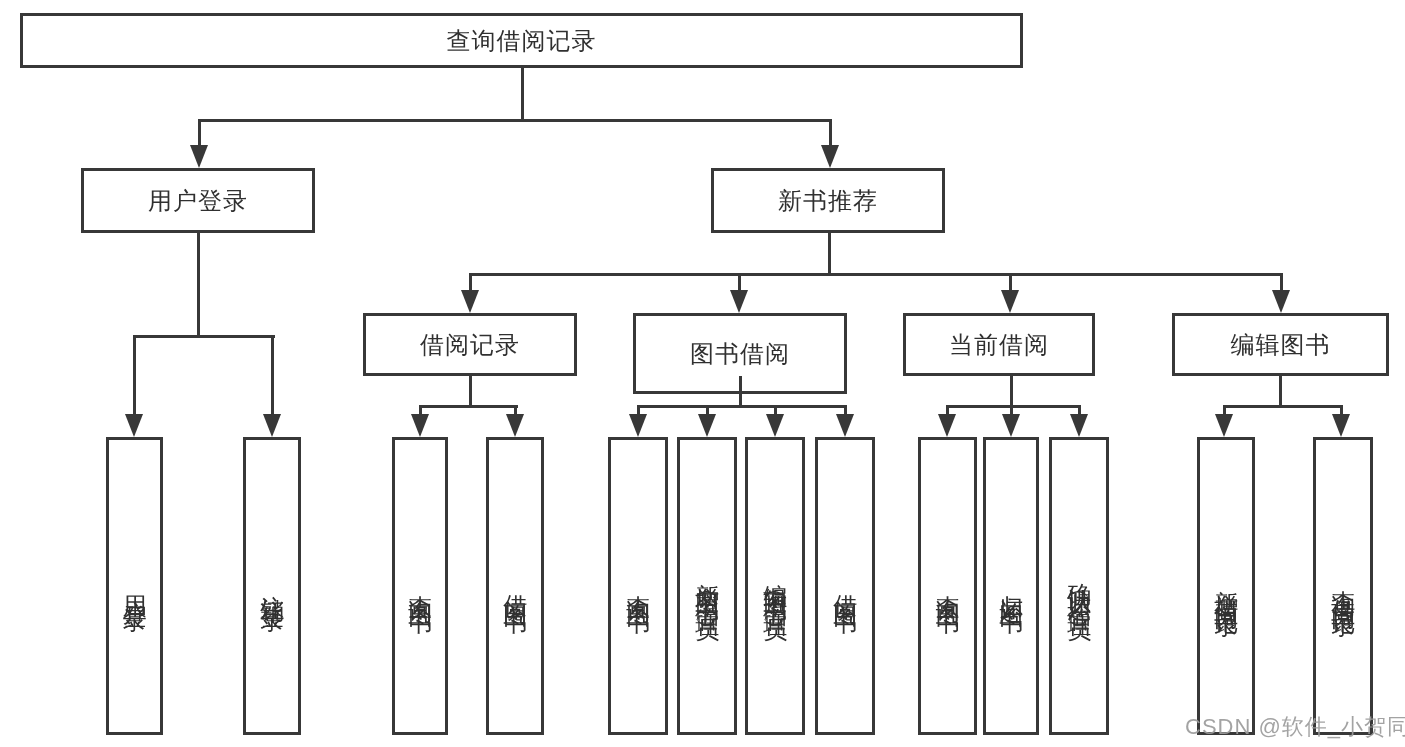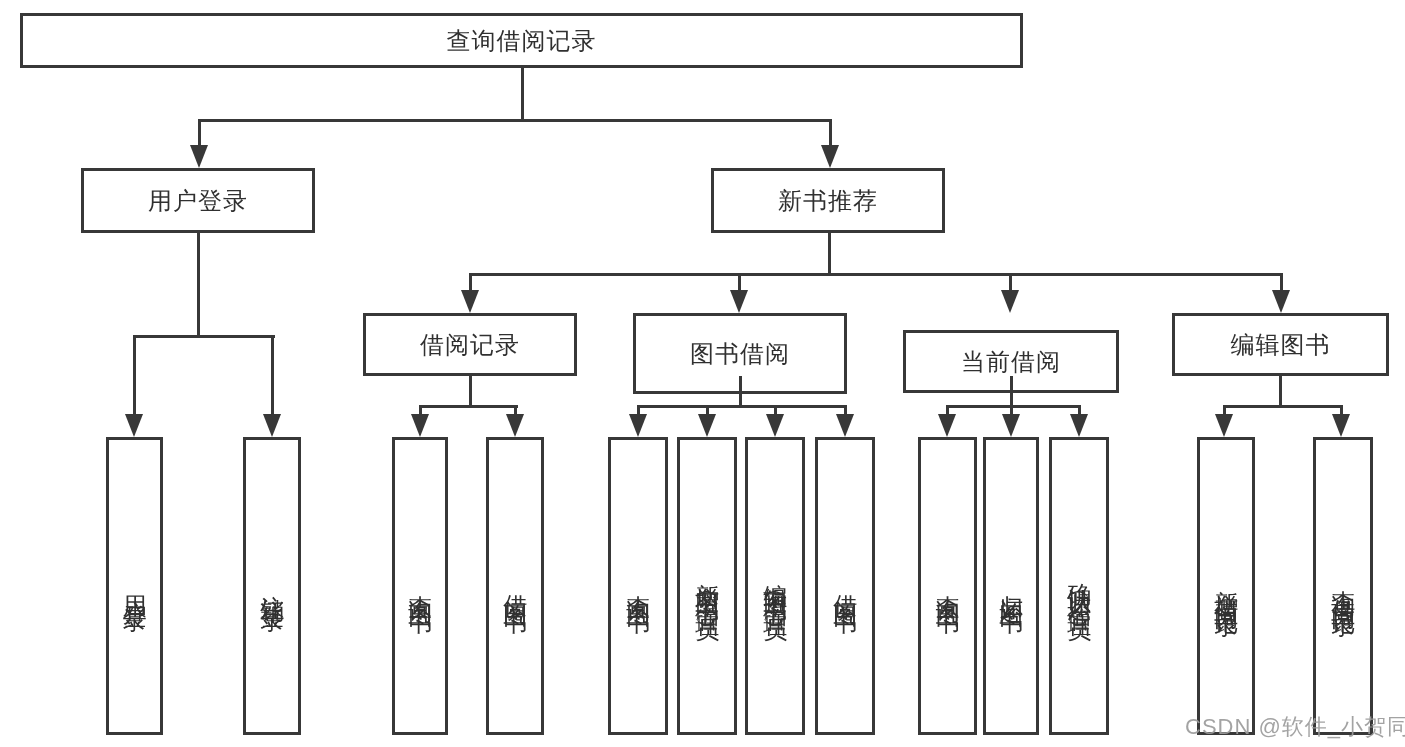--- a/index.html
+++ b/index.html
@@ -70,21 +70,21 @@
 </div>
 
 <div class="node" style="left:363px;top:313px;width:214px;height:63px;">
   <span>借阅记录</span>
 </div>
 
 <div class="node" style="left:633px;top:313px;width:214px;height:81px;">
   <span>图书借阅</span>
 </div>
 
-<div class="node" style="left:903px;top:330px;width:216px;height:63px;">
+<div class="node" style="left:903px;top:313px;width:192px;height:63px;">
   <span>当前借阅</span>
 </div>
 
 <div class="node" style="left:1172px;top:313px;width:217px;height:63px;">
   <span>编辑图书</span>
 </div>
 
 <div class="node leaf" style="left:106px;width:57px;">
   <span class="vtext">用户登录</span>
 </div>

